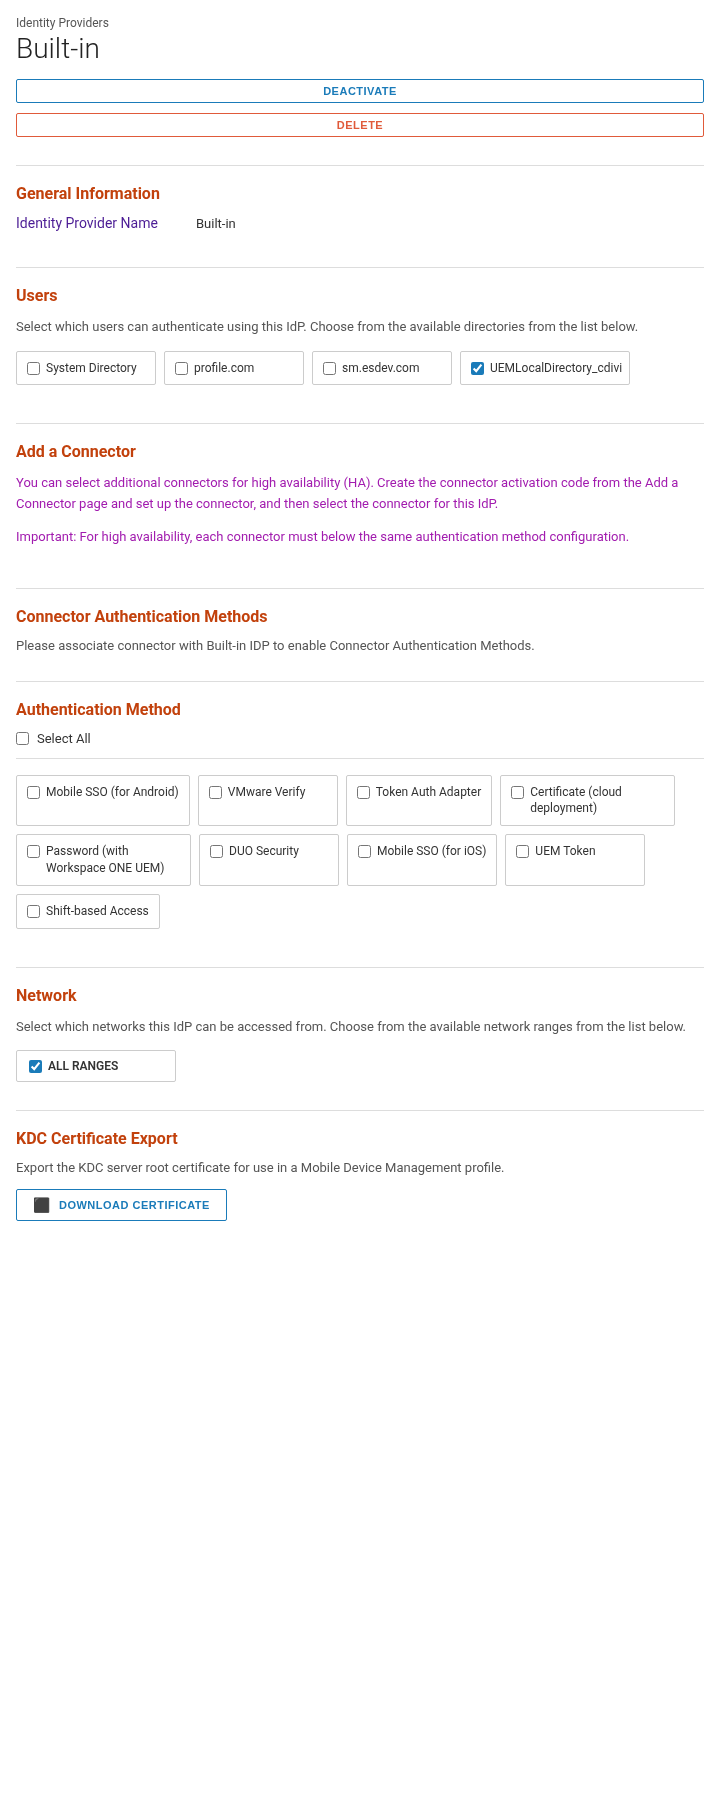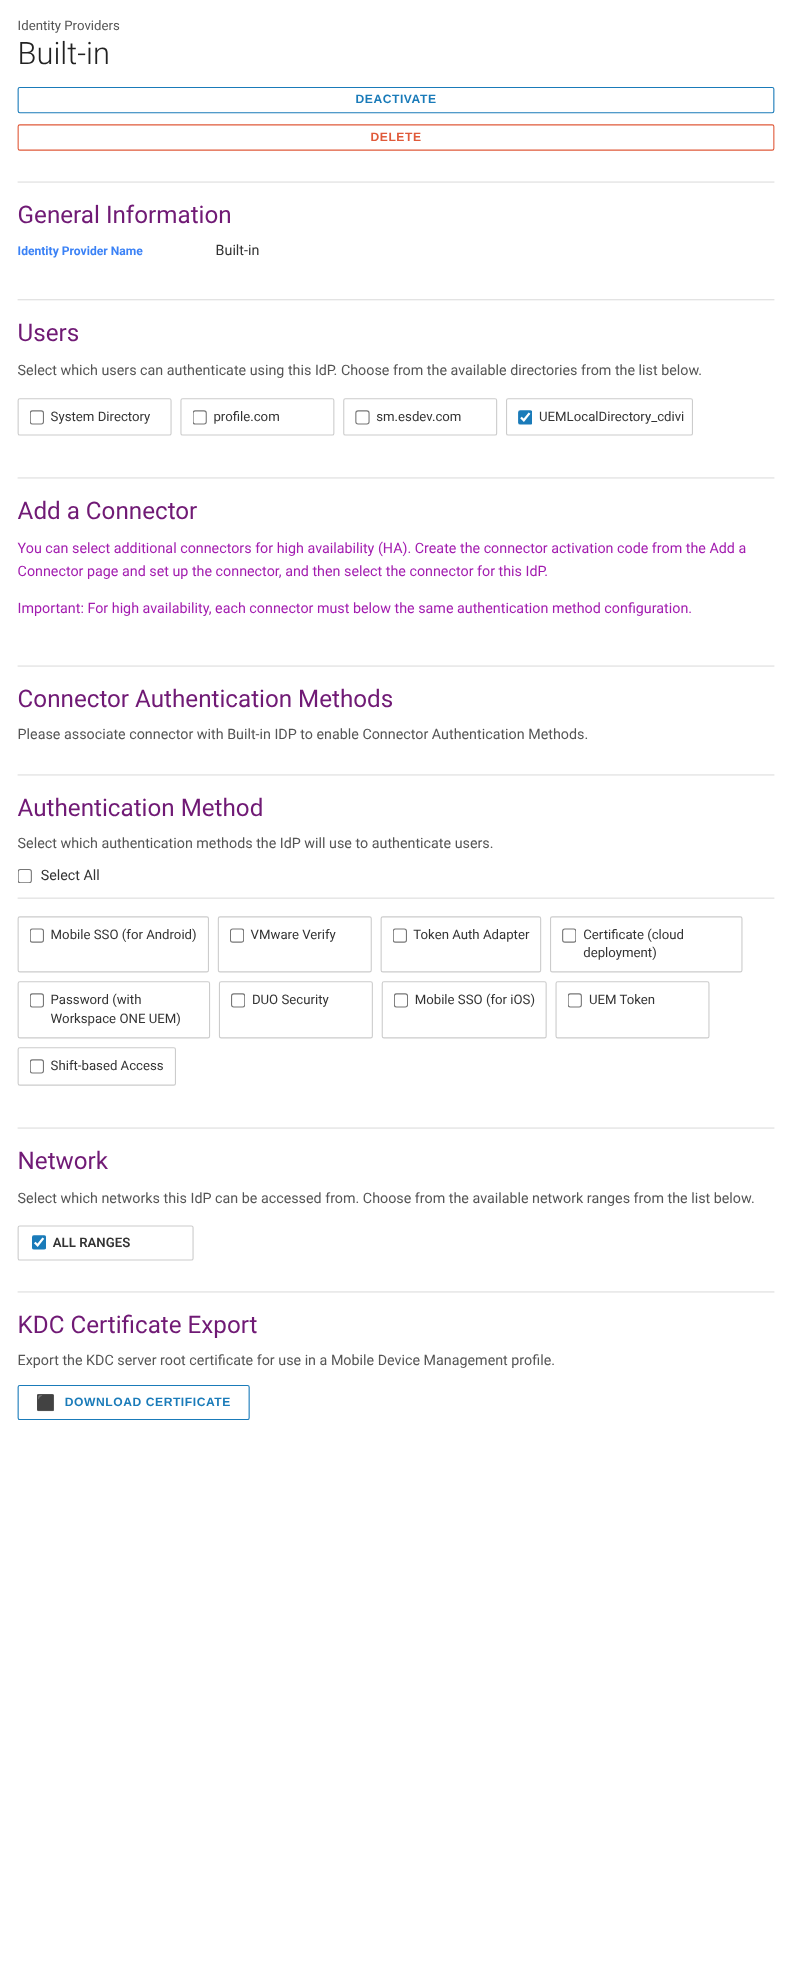--- a/index.html
+++ b/index.html
@@ -58,35 +58,35 @@
     .section {
       margin-bottom: 10px;
       padding-bottom: 10px;
     }
     .section-divider {
       border: none;
       border-top: 1px solid #ddd;
       margin: 18px 0 18px 0;
     }
     .section-title {
-      font-size: 22px;
-      font-weight: 400;
-      color: #701a75;
+      font-size: 16px;
+      font-weight: 700;
+      color: #c2410c;
       margin-bottom: 12px;
     }
     .field-row {
       display: flex;
       align-items: center;
       gap: 20px;
       margin-bottom: 8px;
     }
     .field-label {
-      font-weight: 700;
-      font-size: 11px;
-      color: #3b82f6;
+      font-weight: 400;
+      font-size: 14px;
+      color: #4c1d95;
       min-width: 160px;
     }
     .field-value {
       font-size: 13px;
       color: #333;
     }
     .section-desc {
       font-size: 13px;
       color: #555;
       margin-bottom: 14px;
@@ -163,21 +163,21 @@
       font-size: 12px;
       color: #333;
       line-height: 1.4;
     }
     .auth-item input[type="checkbox"] {
       margin-top: 2px;
       flex-shrink: 0;
     }
     .network-checkbox {
       display: flex;
-      align-items: flex-start;
+      align-items: flex-end;
       gap: 6px;
       border: 1px solid #ccc;
       border-radius: 2px;
       padding: 8px 12px;
       font-size: 12px;
       font-weight: 600;
       color: #333;
       width: 160px;
     }
     .network-checkbox input[type="checkbox"] {
@@ -272,21 +272,20 @@
 
   <div class="section">
     <h2 class="section-title">Connector Authentication Methods</h2>
     <p class="connector-methods-desc">Please associate connector with Built-in IDP to enable Connector Authentication Methods.</p>
   </div>
 
   <hr class="section-divider">
 
   <div class="section">
     <h2 class="section-title">Authentication Method</h2>
-    <p class="auth-method-desc">Select which authentication methods the IdP will use to authenticate users.</p>
     <div class="select-all-row">
       <input type="checkbox" style="">
       <span class="select-all-label">Select All</span>
     </div>
     <div class="auth-grid">
       <label class="auth-item">
         <input type="checkbox" style="">
         <span>Mobile SSO (for Android)</span>
       </label>
       <label class="auth-item">

